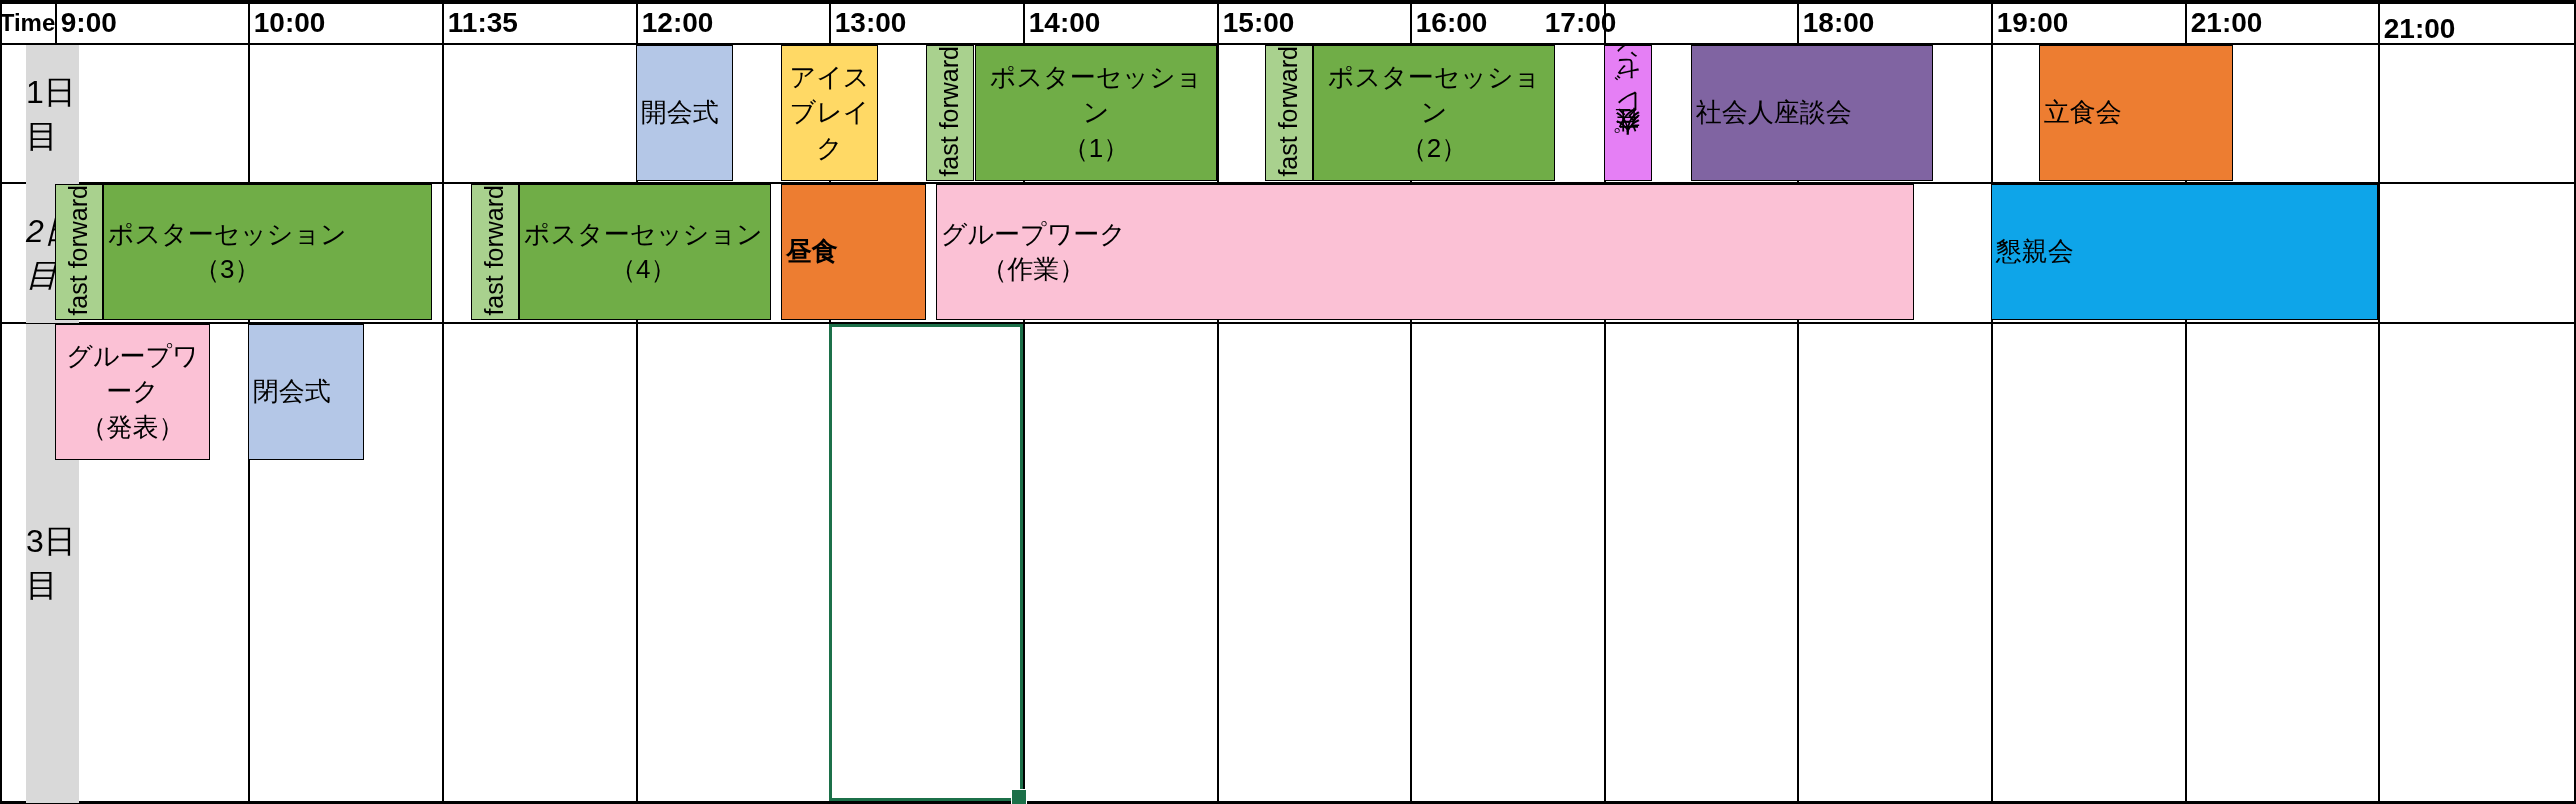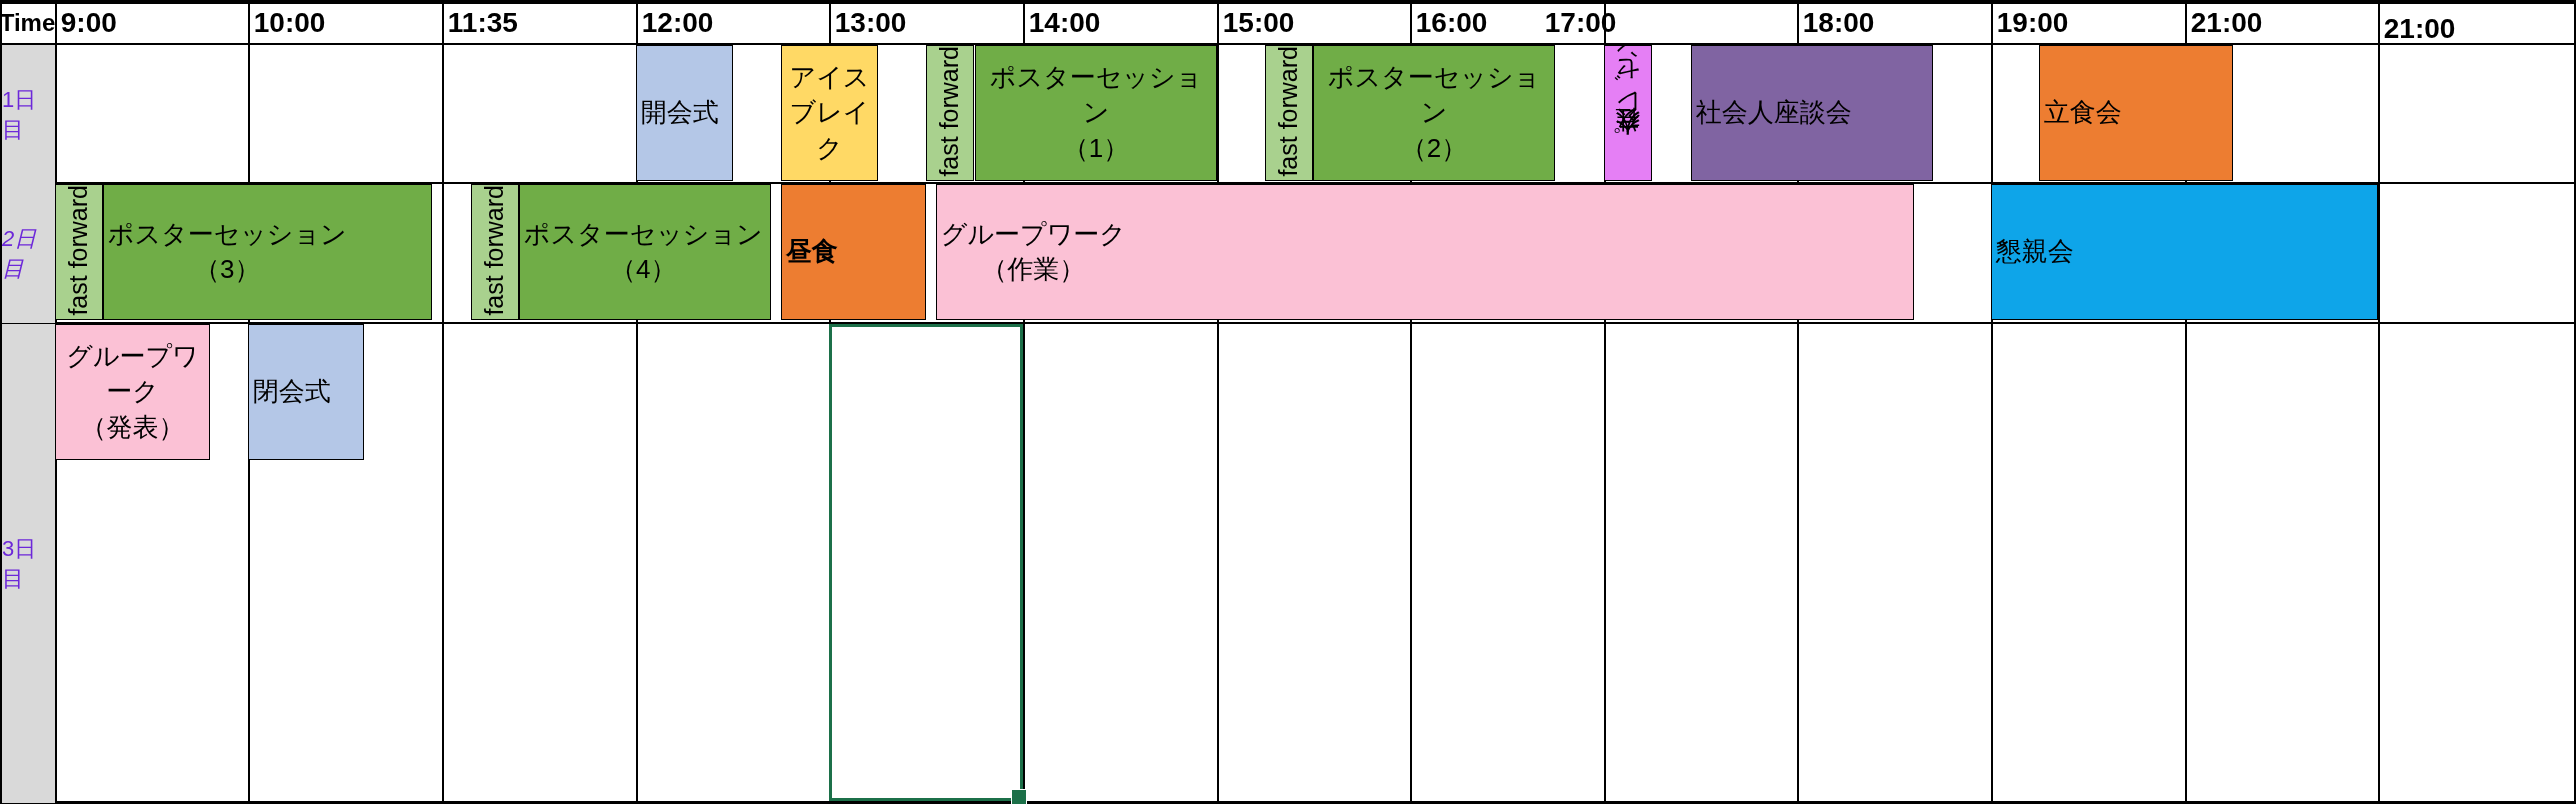--- a/index.html
+++ b/index.html
@@ -11,21 +11,21 @@
   .gridline-h{position:absolute;height:1.9px;background:#000;}
   .gridline-h.thick{height:3.8px;}
 
   .hdr-cell{position:absolute;display:flex;align-items:center;
             font-size:28px;font-weight:bold;color:#000;padding-left:5.8px;
             box-sizing:border-box;}
   .hdr-time{font-size:24px;justify-content:center;padding-left:0;}
 
   .daylabel{position:absolute;background:#d9d9d9;display:flex;
             align-items:center;justify-content:center;
-            font-size:22px;color:#6d28d9;box-sizing:border-box;}
+            font-size:32px;color:#000000;box-sizing:border-box;margin-left:24px;}
 
   .ev{position:absolute;box-sizing:border-box;border:1.9px solid #000;
       display:flex;align-items:center;justify-content:flex-start;
       text-align:center;font-size:26px;color:#000;line-height:1.35;
       overflow:hidden;}
   .ev .lbl{padding:0 3.8px;white-space:pre-line;}
 
   
   .ev.vert{writing-mode:vertical-rl;}
   .ev.vert .lbl{transform:rotate(180deg);white-space:nowrap;padding:0;

